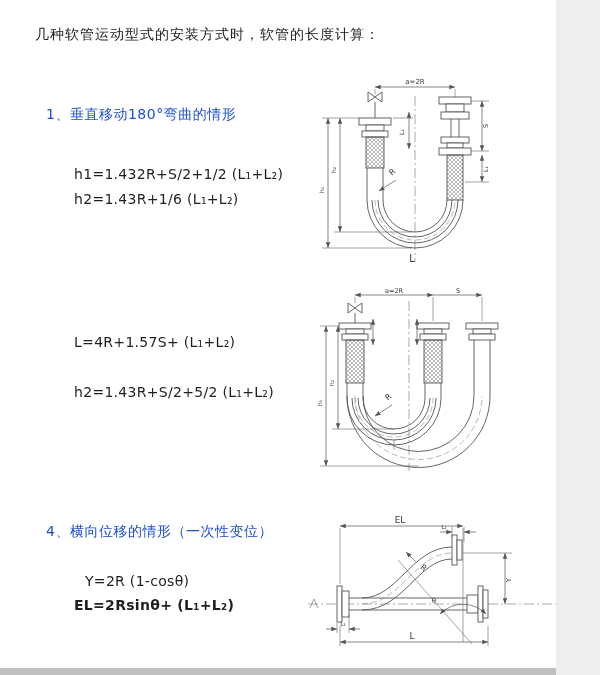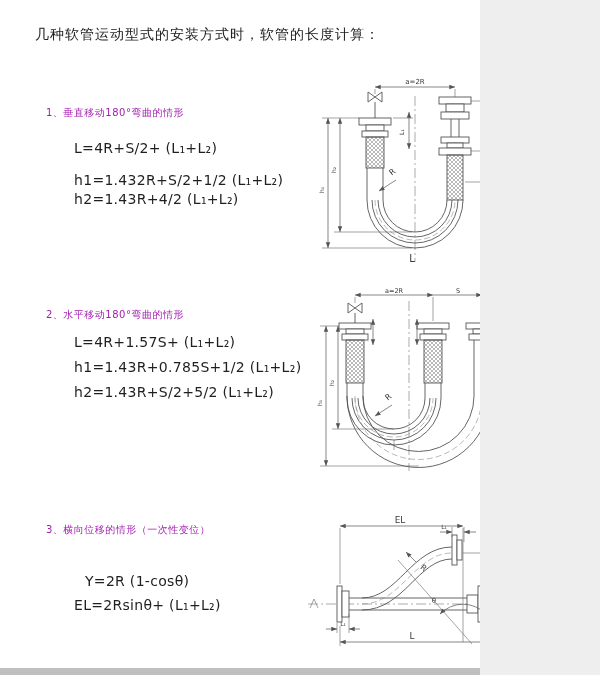--- a/index.html
+++ b/index.html
@@ -1,43 +1,42 @@
 <!DOCTYPE html>
 <html><head>
 <meta charset="utf-8">
 <style>
   html,body{margin:0;padding:0;background:#eee;}
-  #page{position:relative;width:480px;height:675px;background:#ffffff;overflow:hidden;
+  #page{position:relative;width:556px;height:675px;background:#ffffff;overflow:hidden;
         font-family:"DejaVu Sans","Liberation Sans",sans-serif;color:#2a2a2a;}
   .abs{position:absolute;white-space:nowrap;}
   .title{font-size:14px;letter-spacing:1px;color:#222;}
-  .heading{font-size:10px;letter-spacing:0.5px;color:#a21caf;}
+  .heading{font-size:14px;letter-spacing:0.5px;color:#1d4ed8;}
   .formula{font-size:14px;color:#1f1f1f;letter-spacing:0.3px;}
   svg{position:absolute;overflow:visible;}
   svg .ln{stroke:#555;stroke-width:0.9;fill:none;}
   svg .thin{stroke:#666;stroke-width:0.6;fill:none;}
   svg .dim{stroke:#555;stroke-width:0.7;fill:none;}
   svg .cl{stroke:#888;stroke-width:0.7;fill:none;stroke-dasharray:10 3 2 3;}
   svg .dash{stroke:#888;stroke-width:0.6;fill:none;stroke-dasharray:6 3;}
   svg rect.part{fill:#ffffff;stroke:#555;stroke-width:0.9;}
   svg rect.braid{stroke:#555;stroke-width:0.9;}
   svg text{font-family:"DejaVu Sans",sans-serif;fill:#3a3a3a;}
   .bottom-edge{position:absolute;left:0;top:668px;width:600px;height:7px;background:#bfbfbf;}
 </style>
 </head>
 <body>
 
 <div id="page">
 
   <div class="abs title" style="left:35px;top:26px;">几种软管运动型式的安装方式时，软管的长度计算：</div>
 
   <div class="abs heading" style="left:46px;top:106px;">1、垂直移动180°弯曲的情形</div>
-  <div class="abs formula" style="left:74px;top:140px;">L=4R+S/2+ (L₁+L₂)</div>
-  <div class="abs formula" style="left:74px;top:172px;">h1=1.432R+S/2+1/2 (L₁+L₂)</div>
-  <div class="abs formula" style="left:74px;top:191px;">h2=1.43R+4/2 (L₁+L₂)</div>
+  <div class="abs formula" style="left:74px;top:166px;">h1=1.432R+S/2+1/2 (L₁+L₂)</div>
+  <div class="abs formula" style="left:74px;top:191px;">h2=1.43R+1/6 (L₁+L₂)</div>
 
   <svg style="left:312px;top:70px;" width="286" height="198" viewBox="0 0 286 198">
     <defs>
       <marker id="ar1" viewBox="0 0 10 10" refX="9" refY="5" markerWidth="9" markerHeight="9" orient="auto-start-reverse">
         <path d="M0,1.5 L9,5 L0,8.5 z" fill="#555"></path>
       </marker>
       <pattern id="br1" width="4" height="4" patternUnits="userSpaceOnUse">
         <path d="M0,4 L4,0 M0,0 L4,4" stroke="#8a8a8a" stroke-width="0.6"></path>
       </pattern>
     </defs>
@@ -107,23 +106,21 @@
       <line class="thin" x1="22" y1="162" x2="100" y2="162"></line>
       <text font-size="6" text-anchor="middle" transform="translate(24,100) rotate(-90)">h₂</text>
     </g>
     <g>
       <text font-size="8" text-anchor="middle" transform="translate(82,104) rotate(-38)">R</text>
       <line class="dim" x1="84" y1="110" x2="67" y2="121" marker-end="url(#ar1)"></line>
     </g>
     <text x="100" y="192" font-size="10" text-anchor="middle">L</text>
   </svg>
 
-  <div class="abs heading" style="left:46px;top:308px;">2、水平移动180°弯曲的情形</div>
   <div class="abs formula" style="left:74px;top:334px;text-align:right;">L=4R+1.57S+ (L₁+L₂)</div>
-  <div class="abs formula" style="left:74px;top:359px;">h1=1.43R+0.785S+1/2 (L₁+L₂)</div>
   <div class="abs formula" style="left:74px;top:384px;">h2=1.43R+S/2+5/2 (L₁+L₂)</div>
 
   <svg style="left:312px;top:283px;" width="286" height="195" viewBox="0 0 286 195">
     <defs>
       <marker id="ar2" viewBox="0 0 10 10" refX="9" refY="5" markerWidth="9" markerHeight="9" orient="auto-start-reverse">
         <path d="M0,1.5 L9,5 L0,8.5 z" fill="#555"></path>
       </marker>
       <pattern id="br2" width="4" height="4" patternUnits="userSpaceOnUse">
         <path d="M0,4 L4,0 M0,0 L4,4" stroke="#8a8a8a" stroke-width="0.6"></path>
       </pattern>
@@ -192,23 +189,23 @@
       <line class="dim" x1="26" y1="43" x2="26" y2="146" marker-start="url(#ar2)" marker-end="url(#ar2)"></line>
       <line class="thin" x1="20" y1="146" x2="82" y2="146"></line>
       <text font-size="6" text-anchor="middle" transform="translate(22,100) rotate(-90)">h₂</text>
     </g>
     <g>
       <text font-size="8" text-anchor="middle" transform="translate(78,116) rotate(-38)">R</text>
       <line class="dim" x1="80" y1="122" x2="63" y2="133" marker-end="url(#ar2)"></line>
     </g>
   </svg>
 
-  <div class="abs heading" style="left:46px;top:523px;">3、横向位移的情形（一次性变位）</div>
+  <div class="abs heading" style="left:46px;top:523px;">4、横向位移的情形（一次性变位）</div>
   <div class="abs formula" style="left:74px;top:573px;margin-left:11px;">Y=2R (1-cosθ)</div>
-  <div class="abs formula" style="left:74px;top:597px;">EL=2Rsinθ+ (L₁+L₂)</div>
+  <div class="abs formula" style="left:74px;top:597px;font-weight:bold;">EL=2Rsinθ+ (L₁+L₂)</div>
 
   <svg style="left:300px;top:502px;" width="298" height="152" viewBox="0 0 298 152">
     <defs>
       <marker id="ar3" viewBox="0 0 10 10" refX="9" refY="5" markerWidth="9" markerHeight="9" orient="auto-start-reverse">
         <path d="M0,1.5 L9,5 L0,8.5 z" fill="#555"></path>
       </marker>
     </defs>
     <g>
       <line class="cl" x1="8" y1="102" x2="292" y2="102"></line>
       <path class="thin" d="M10,106 L14,97 L18,106"></path>

